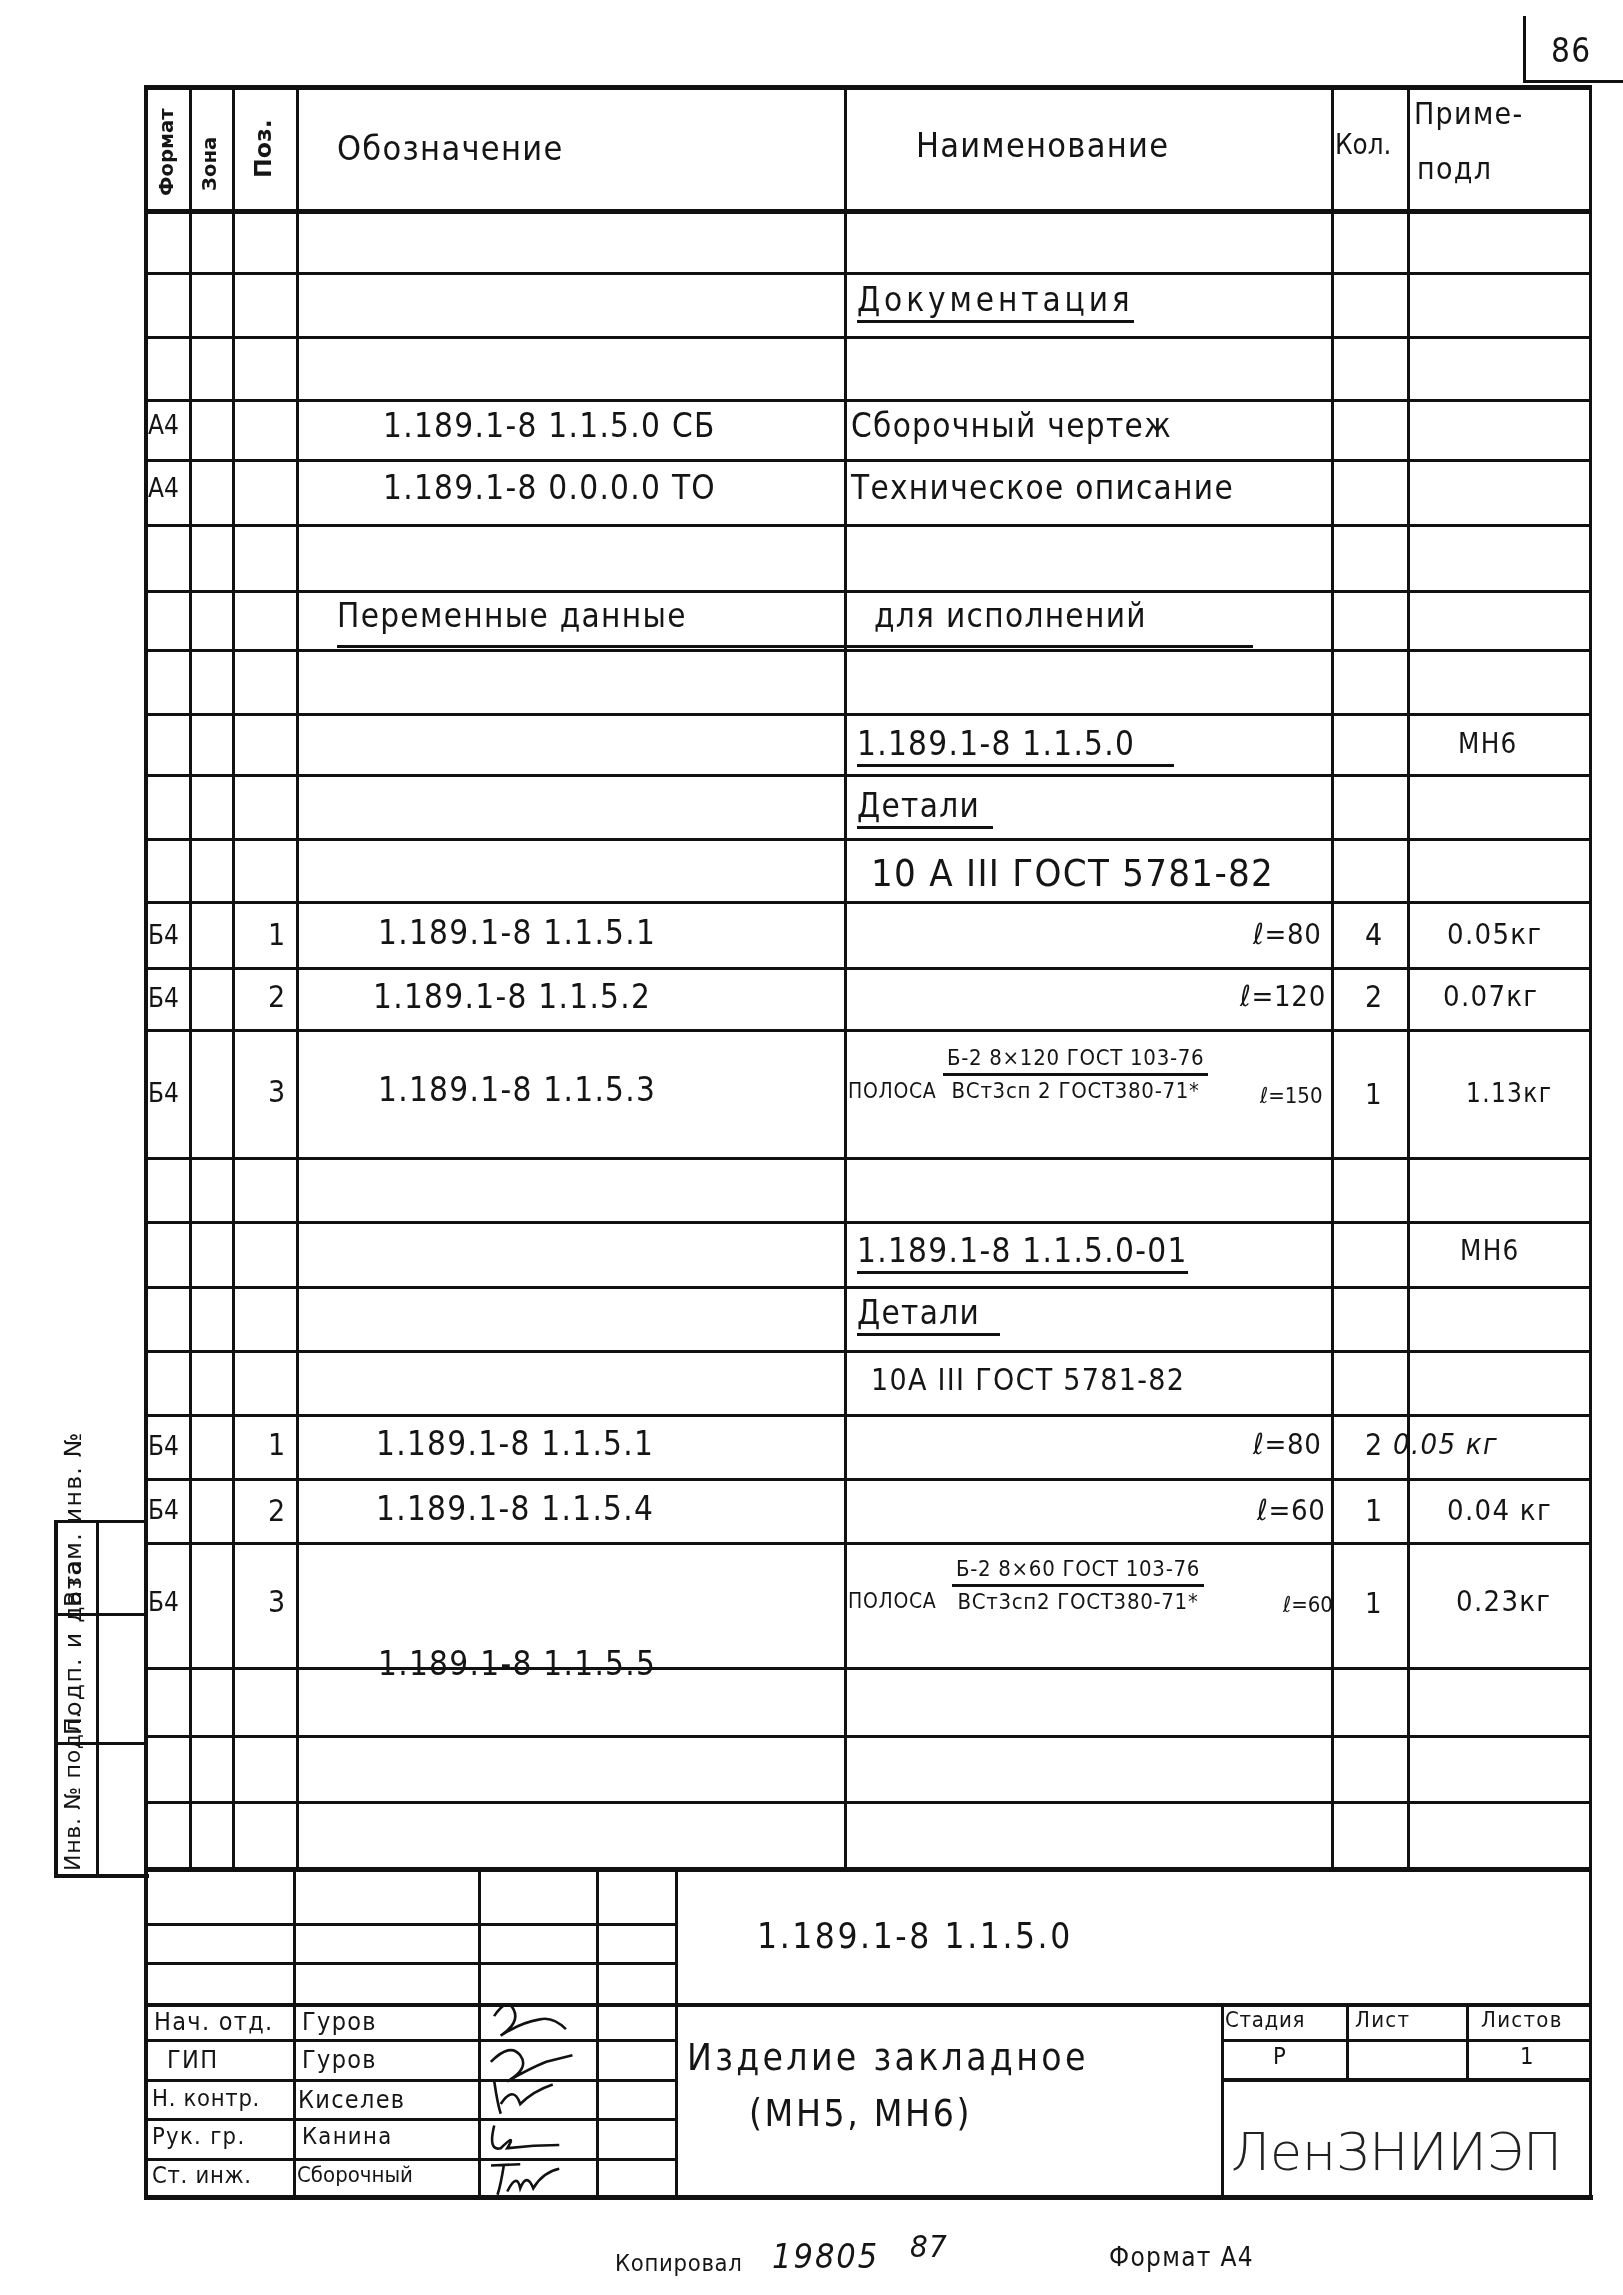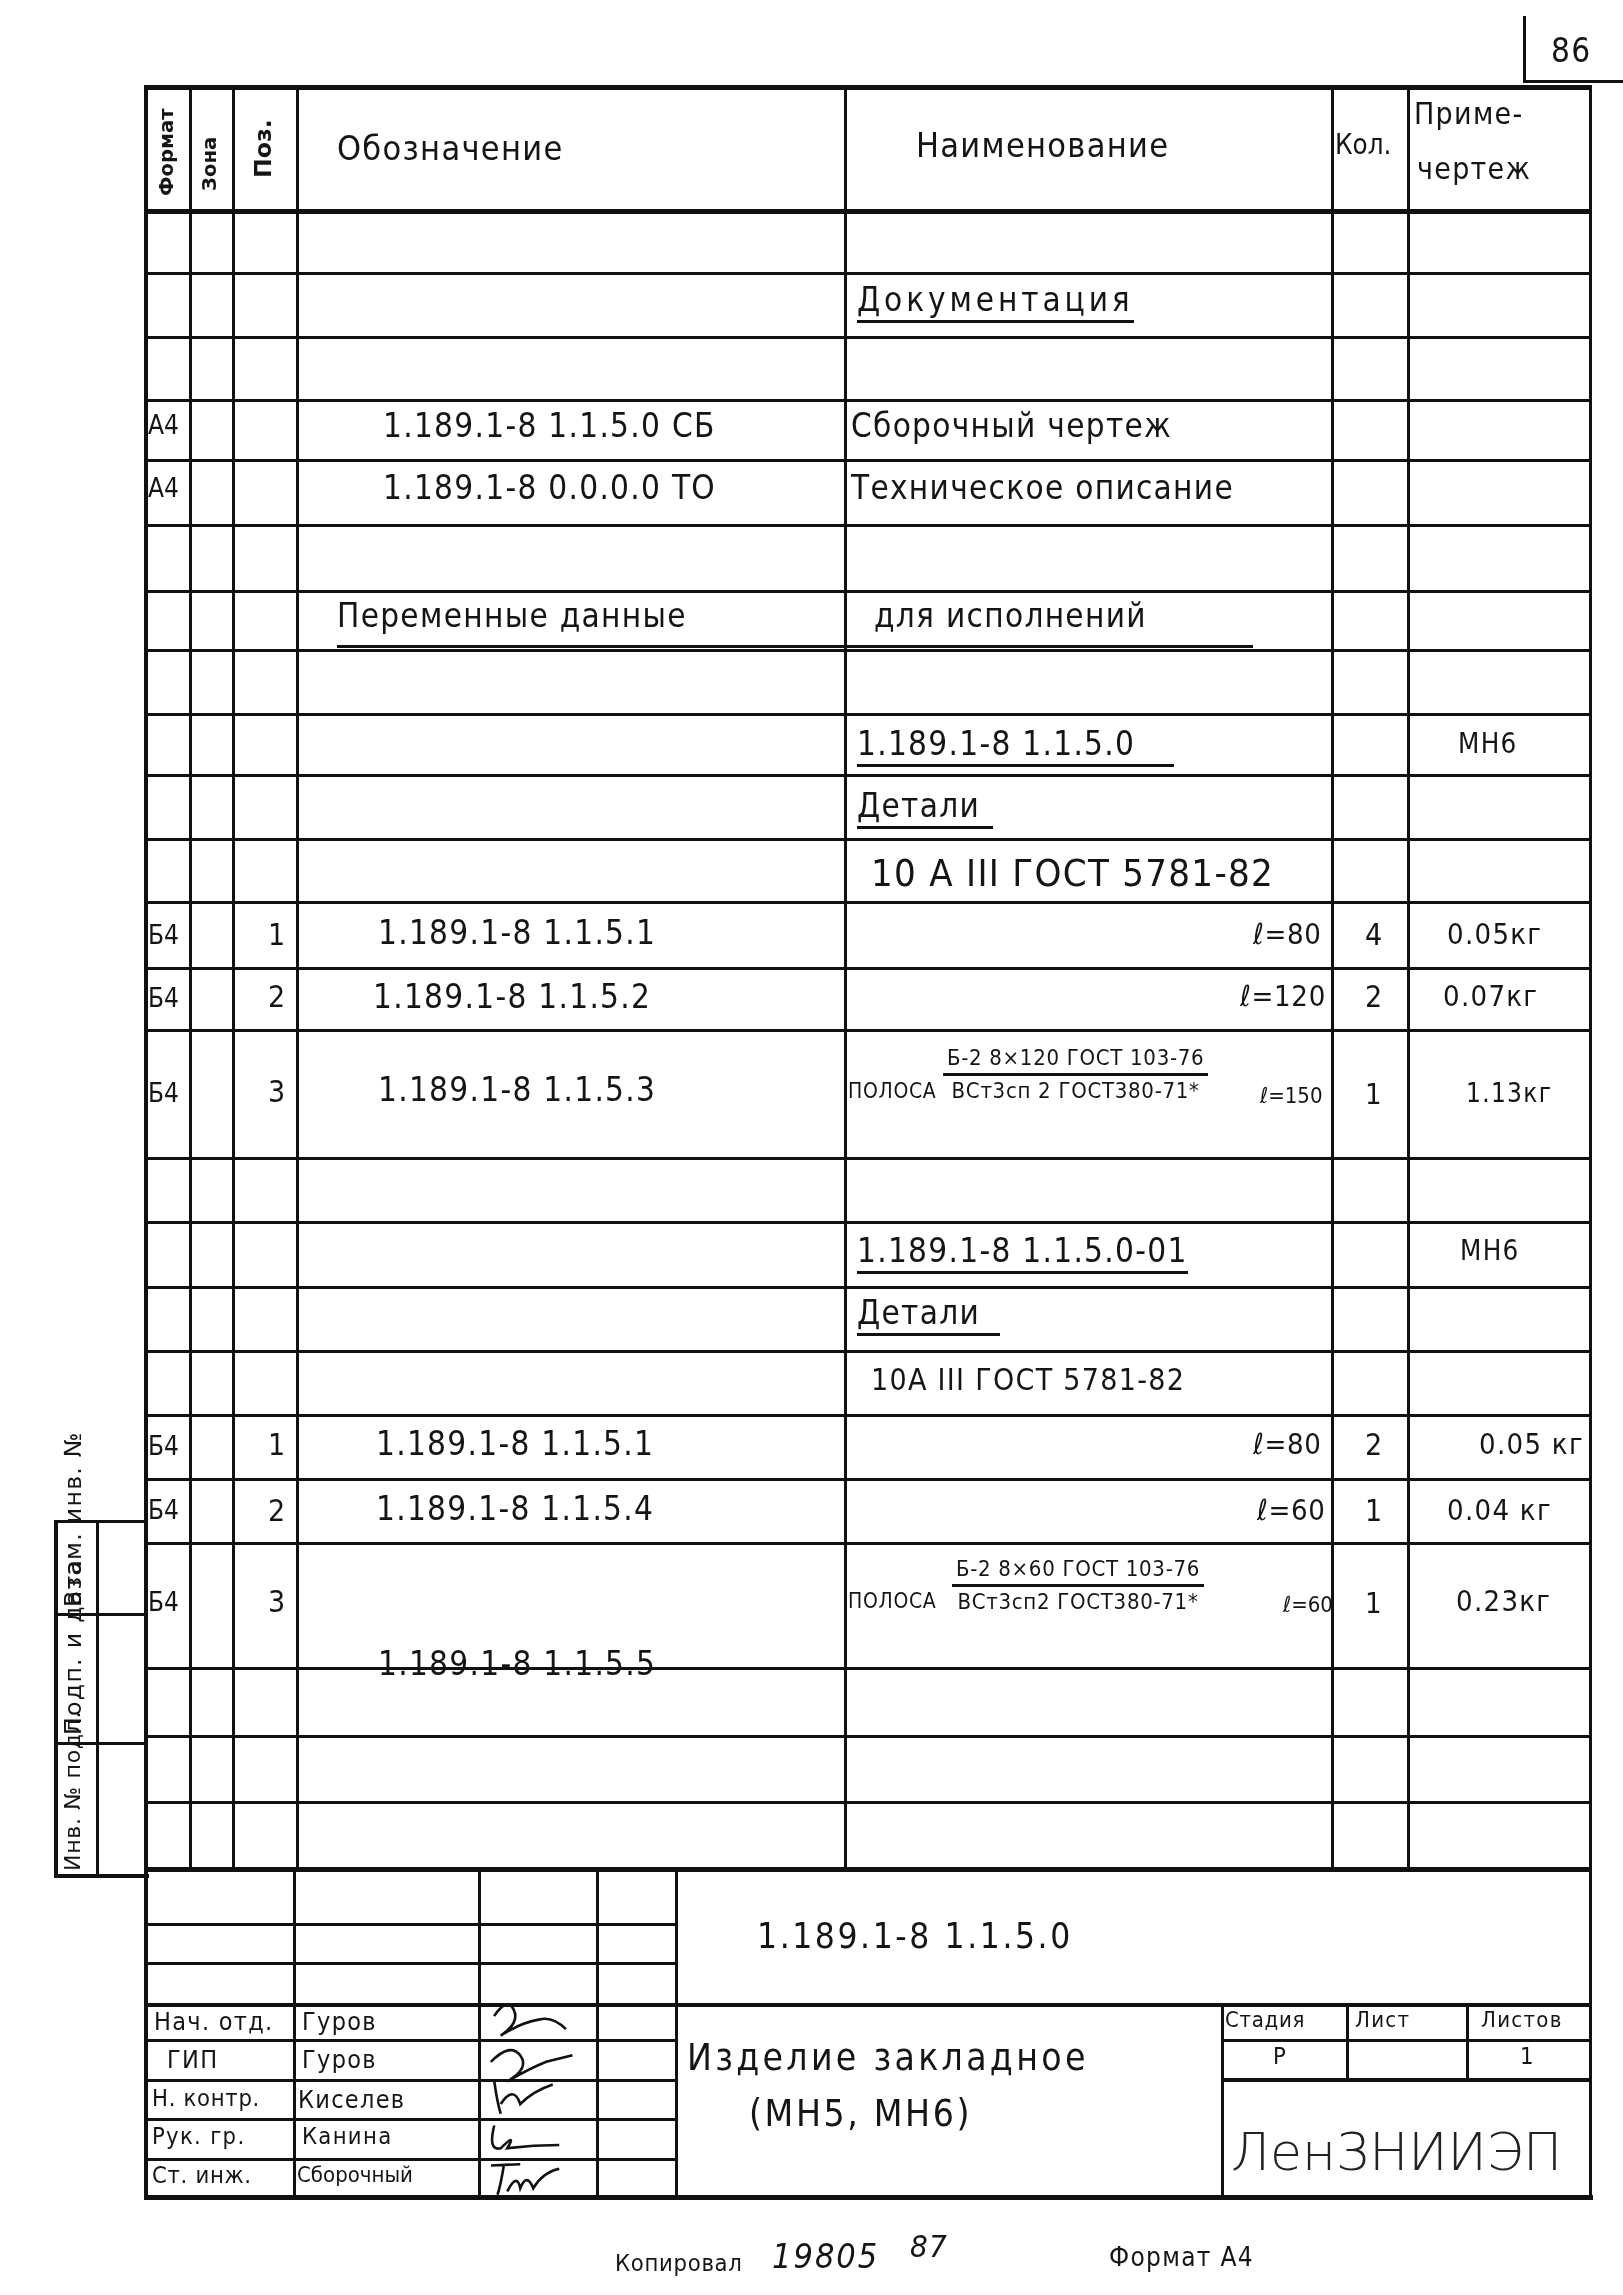--- a/index.html
+++ b/index.html
@@ -64,21 +64,21 @@
 <div class="hl" style="left:144px;top:1867px;width:1448px;height:4.6px;"></div>
 
 <div>
   <div class="vert" style="left:157px;top:196px;font-size:19.6px;font-weight:bold;">Формат</div>
   <div class="vert" style="left:200px;top:191px;font-size:19.6px;font-weight:bold;">Зона</div>
   <div class="vert" style="left:252px;top:178px;font-size:23.6px;font-weight:bold;">Поз.</div>
   <div class="t" style="left:337px;top:131px;font-size:34px;">Обозначение</div>
   <div class="t" style="left:916px;top:128px;font-size:34px;">Наименование</div>
   <div class="t" style="left:1335px;top:131px;font-size:27.5px;letter-spacing:0;">Кол.</div>
   <div class="t" style="left:1414px;top:99px;font-size:30px;">Приме-</div>
-  <div class="t" style="left:1417px;top:154px;font-size:30px;">чертеж</div>
+  <div class="t" style="left:1417px;top:154px;font-size:30px;">подл</div>
 </div>
 
 <div class="t u" style="left:857px;top:283px;font-size:33px;letter-spacing:3.9px;">Документация</div>
 
 <div>
   <div class="t" style="left:148px;top:412px;font-size:26px;letter-spacing:0;">А4</div>
   <div class="t" style="left:383px;top:409px;font-size:33px;">1.189.1-8  1.1.5.0   СБ</div>
   <div class="t" style="left:851px;top:409px;font-size:33px;">Сборочный  чертеж</div>
 </div>
 <div>
@@ -136,21 +136,21 @@
   <div class="t" style="left:1460px;top:1237px;font-size:27.5px;">МН6</div>
   <div class="t u" style="left:857px;top:1296px;font-size:33px;padding-right:19.6px;">Детали</div>
   <div class="t" style="left:871px;top:1365px;font-size:30px;">10А III  ГОСТ 5781-82</div>
 
   <div>
     <div class="t" style="left:148px;top:1433px;font-size:26px;letter-spacing:0;">Б4</div>
     <div class="t" style="left:268px;top:1430px;font-size:30px;">1</div>
     <div class="t" style="left:376px;top:1427px;font-size:33px;">1.189.1-8  1.1.5.1</div>
     <div class="t" style="left:1253px;top:1430px;font-size:29px;letter-spacing:0.7px;">ℓ=80</div>
     <div class="t" style="left:1365px;top:1430px;font-size:30px;">2</div>
-    <div class="t" style="left:1479px;top:1430px;font-size:29px;">0.05 кг</div>
+    <div class="t" style="left:1393px;top:1430px;font-size:29px;font-style:italic;">0.05 кг</div>
   </div>
   <div>
     <div class="t" style="left:148px;top:1497px;font-size:26px;letter-spacing:0;">Б4</div>
     <div class="t" style="left:268px;top:1496px;font-size:30px;">2</div>
     <div class="t" style="left:376px;top:1492px;font-size:33px;">1.189.1-8  1.1.5.4</div>
     <div class="t" style="left:1257px;top:1496px;font-size:29px;letter-spacing:0.7px;">ℓ=60</div>
     <div class="t" style="left:1365px;top:1496px;font-size:30px;">1</div>
     <div class="t" style="left:1447px;top:1496px;font-size:29px;">0.04 кг</div>
   </div>
   <div>

